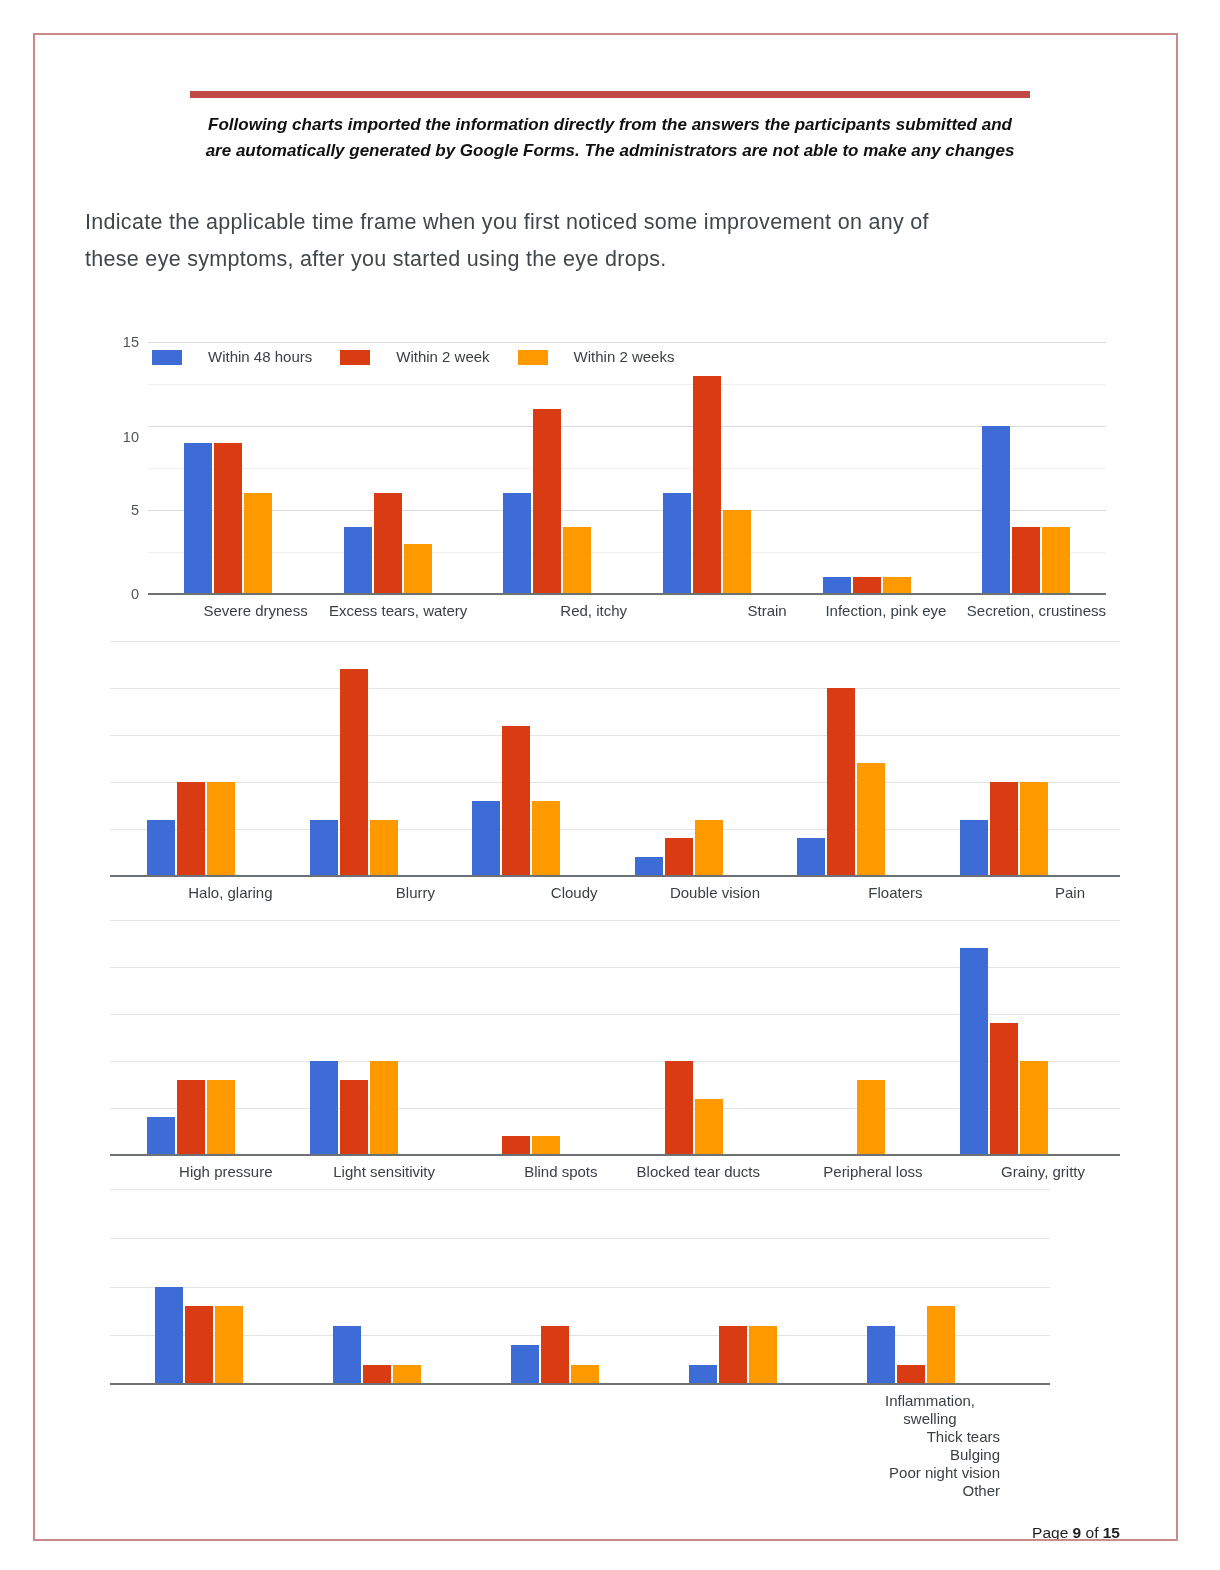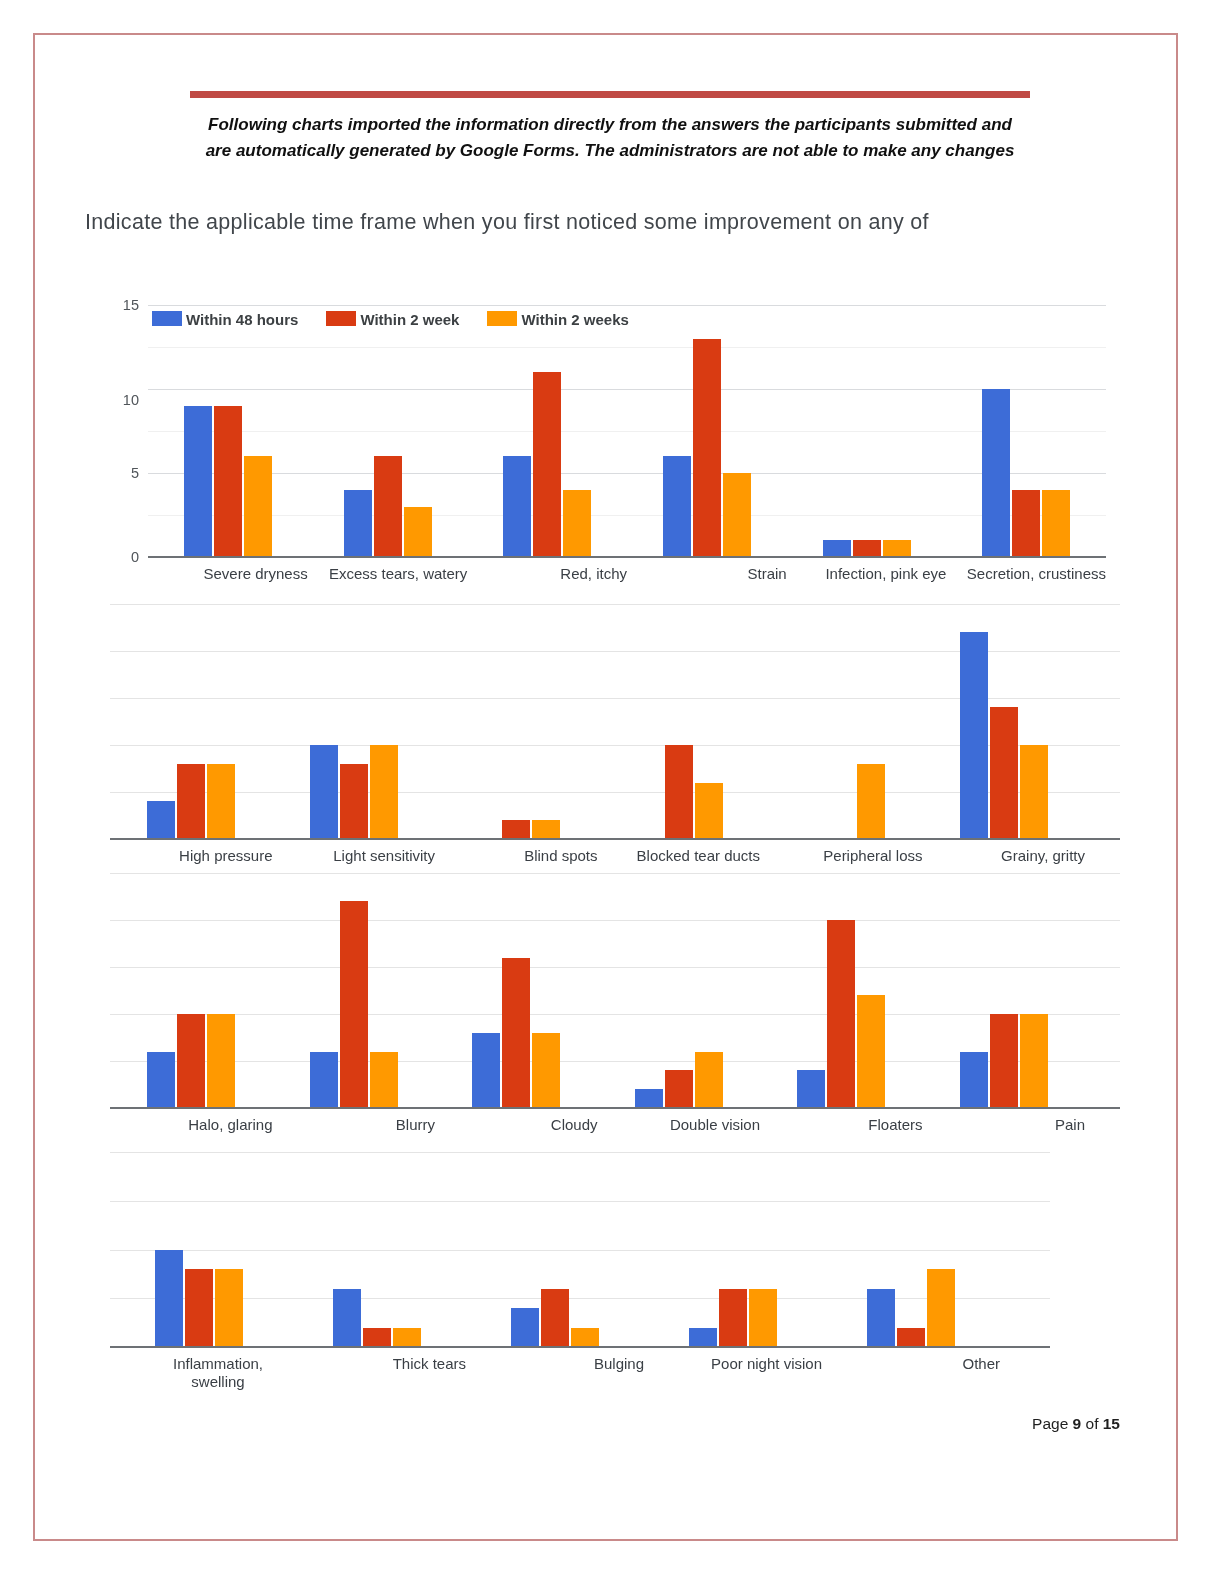--- a/index.html
+++ b/index.html
@@ -68,21 +68,21 @@
     font-size: 14.5px;
     color: #50555a;
     line-height: 16px;
   }
 
   .legend {
     position: absolute; top: 6px; left: 4px;
     display: flex; align-items: center; gap: 28px;
     z-index: 2;
   }
-  .legend-item { display: flex; align-items: flex-start; gap: 4px; font-weight: bold; }
+  .legend-item { display: flex; align-items: flex-end; gap: 26px; }
   .swatch { width: 30px; height: 15px; }
   .legend-label { font-size: 15px; color: #3c4043; }
 
   .groups {
     position: absolute; left: 0; bottom: 0; top: 0;
     display: flex; align-items: flex-end;
   }
   .group {
     flex: 1; height: 100%;
     display: flex; justify-content: center; align-items: flex-end;
@@ -117,20 +117,21 @@
 
 <div class="rule"></div>
 
 <div class="notice">
   <div>Following charts imported the information directly from the answers the participants submitted and</div>
   <div>are automatically generated by Google Forms. The administrators are not able to make any changes</div>
 </div>
 
 <div class="question">
   <div>Indicate the applicable time frame when you first noticed some improvement on any of</div>
+  <div>these eye symptoms, after you started using the eye drops.</div>
 </div>
 
 <div class="chart">
     <div class="chart-row row-0" style="margin-left: 38px; margin-bottom: 21px;">
       <div class="plot" style="width: 958px; height: 252px;">
         <div class="grid minor" style="bottom: 41px;"></div>
         <div class="grid major" style="bottom: 83px;"></div>
         <div class="grid minor" style="bottom: 125px;"></div>
         <div class="grid major" style="bottom: 167px;"></div>
         <div class="grid minor" style="bottom: 209px;"></div>
@@ -201,20 +202,82 @@
           <span>Strain</span>
         </div>
         <div class="cat">
           <span>Infection, pink eye</span>
         </div>
         <div class="cat">
           <span>Secretion, crustiness</span>
         </div>
       </div>
     </div>
+    <div class="chart-row row-1" style="margin-left: 0px; margin-bottom: 18px;">
+      <div class="plot" style="width: 1010px; height: 235px;">
+        <div class="grid" style="bottom: 46px;"></div>
+        <div class="grid" style="bottom: 93px;"></div>
+        <div class="grid" style="bottom: 140px;"></div>
+        <div class="grid" style="bottom: 187px;"></div>
+        <div class="grid" style="bottom: 234px;"></div>
+        <div class="groups" style="width: 975px;">
+          <div class="group">
+            <div class="bar" style="height: 56.4px; background: rgb(61, 108, 215);"></div>
+            <div class="bar" style="height: 94px; background: rgb(217, 59, 18);"></div>
+            <div class="bar" style="height: 94px; background: rgb(255, 153, 0);"></div>
+          </div>
+          <div class="group">
+            <div class="bar" style="height: 56.4px; background: rgb(61, 108, 215);"></div>
+            <div class="bar" style="height: 206.8px; background: rgb(217, 59, 18);"></div>
+            <div class="bar" style="height: 56.4px; background: rgb(255, 153, 0);"></div>
+          </div>
+          <div class="group">
+            <div class="bar" style="height: 75.2px; background: rgb(61, 108, 215);"></div>
+            <div class="bar" style="height: 150.4px; background: rgb(217, 59, 18);"></div>
+            <div class="bar" style="height: 75.2px; background: rgb(255, 153, 0);"></div>
+          </div>
+          <div class="group">
+            <div class="bar" style="height: 18.8px; background: rgb(61, 108, 215);"></div>
+            <div class="bar" style="height: 37.6px; background: rgb(217, 59, 18);"></div>
+            <div class="bar" style="height: 56.4px; background: rgb(255, 153, 0);"></div>
+          </div>
+          <div class="group">
+            <div class="bar" style="height: 37.6px; background: rgb(61, 108, 215);"></div>
+            <div class="bar" style="height: 188px; background: rgb(217, 59, 18);"></div>
+            <div class="bar" style="height: 112.8px; background: rgb(255, 153, 0);"></div>
+          </div>
+          <div class="group">
+            <div class="bar" style="height: 56.4px; background: rgb(61, 108, 215);"></div>
+            <div class="bar" style="height: 94px; background: rgb(217, 59, 18);"></div>
+            <div class="bar" style="height: 94px; background: rgb(255, 153, 0);"></div>
+          </div>
+        </div>
+        <div class="axis"></div>
+      </div>
+      <div class="cat-row" style="width: 975px;">
+        <div class="cat">
+          <span>Halo, glaring</span>
+        </div>
+        <div class="cat">
+          <span>Blurry</span>
+        </div>
+        <div class="cat">
+          <span>Cloudy</span>
+        </div>
+        <div class="cat">
+          <span>Double vision</span>
+        </div>
+        <div class="cat">
+          <span>Floaters</span>
+        </div>
+        <div class="cat">
+          <span>Pain</span>
+        </div>
+      </div>
+    </div>
     <div class="chart-row row-2" style="margin-left: 0px; margin-bottom: 8px;">
       <div class="plot" style="width: 1010px; height: 235px;">
         <div class="grid" style="bottom: 46px;"></div>
         <div class="grid" style="bottom: 93px;"></div>
         <div class="grid" style="bottom: 140px;"></div>
         <div class="grid" style="bottom: 187px;"></div>
         <div class="grid" style="bottom: 234px;"></div>
         <div class="groups" style="width: 975px;">
           <div class="group">
             <div class="bar" style="height: 37.6px; background: rgb(61, 108, 215);"></div>
@@ -263,82 +326,20 @@
           <span>Blocked tear ducts</span>
         </div>
         <div class="cat">
           <span>Peripheral loss</span>
         </div>
         <div class="cat">
           <span>Grainy, gritty</span>
         </div>
       </div>
     </div>
-    <div class="chart-row row-1" style="margin-left: 0px; margin-bottom: 18px;">
-      <div class="plot" style="width: 1010px; height: 235px;">
-        <div class="grid" style="bottom: 46px;"></div>
-        <div class="grid" style="bottom: 93px;"></div>
-        <div class="grid" style="bottom: 140px;"></div>
-        <div class="grid" style="bottom: 187px;"></div>
-        <div class="grid" style="bottom: 234px;"></div>
-        <div class="groups" style="width: 975px;">
-          <div class="group">
-            <div class="bar" style="height: 56.4px; background: rgb(61, 108, 215);"></div>
-            <div class="bar" style="height: 94px; background: rgb(217, 59, 18);"></div>
-            <div class="bar" style="height: 94px; background: rgb(255, 153, 0);"></div>
-          </div>
-          <div class="group">
-            <div class="bar" style="height: 56.4px; background: rgb(61, 108, 215);"></div>
-            <div class="bar" style="height: 206.8px; background: rgb(217, 59, 18);"></div>
-            <div class="bar" style="height: 56.4px; background: rgb(255, 153, 0);"></div>
-          </div>
-          <div class="group">
-            <div class="bar" style="height: 75.2px; background: rgb(61, 108, 215);"></div>
-            <div class="bar" style="height: 150.4px; background: rgb(217, 59, 18);"></div>
-            <div class="bar" style="height: 75.2px; background: rgb(255, 153, 0);"></div>
-          </div>
-          <div class="group">
-            <div class="bar" style="height: 18.8px; background: rgb(61, 108, 215);"></div>
-            <div class="bar" style="height: 37.6px; background: rgb(217, 59, 18);"></div>
-            <div class="bar" style="height: 56.4px; background: rgb(255, 153, 0);"></div>
-          </div>
-          <div class="group">
-            <div class="bar" style="height: 37.6px; background: rgb(61, 108, 215);"></div>
-            <div class="bar" style="height: 188px; background: rgb(217, 59, 18);"></div>
-            <div class="bar" style="height: 112.8px; background: rgb(255, 153, 0);"></div>
-          </div>
-          <div class="group">
-            <div class="bar" style="height: 56.4px; background: rgb(61, 108, 215);"></div>
-            <div class="bar" style="height: 94px; background: rgb(217, 59, 18);"></div>
-            <div class="bar" style="height: 94px; background: rgb(255, 153, 0);"></div>
-          </div>
-        </div>
-        <div class="axis"></div>
-      </div>
-      <div class="cat-row" style="width: 975px;">
-        <div class="cat">
-          <span>Halo, glaring</span>
-        </div>
-        <div class="cat">
-          <span>Blurry</span>
-        </div>
-        <div class="cat">
-          <span>Cloudy</span>
-        </div>
-        <div class="cat">
-          <span>Double vision</span>
-        </div>
-        <div class="cat">
-          <span>Floaters</span>
-        </div>
-        <div class="cat">
-          <span>Pain</span>
-        </div>
-      </div>
-    </div>
     <div class="chart-row row-3" style="margin-left: 0px; margin-bottom: 0px;">
       <div class="plot" style="width: 940px; height: 195px;">
         <div class="grid" style="bottom: 47.75px;"></div>
         <div class="grid" style="bottom: 96.5px;"></div>
         <div class="grid" style="bottom: 145.25px;"></div>
         <div class="grid" style="bottom: 194px;"></div>
         <div class="groups" style="width: 890px;">
           <div class="group">
             <div class="bar" style="height: 97.5px; background: rgb(61, 108, 215);"></div>
             <div class="bar" style="height: 78px; background: rgb(217, 59, 18);"></div>
@@ -360,21 +361,21 @@
             <div class="bar" style="height: 58.5px; background: rgb(255, 153, 0);"></div>
           </div>
           <div class="group">
             <div class="bar" style="height: 58.5px; background: rgb(61, 108, 215);"></div>
             <div class="bar" style="height: 19.5px; background: rgb(217, 59, 18);"></div>
             <div class="bar" style="height: 78px; background: rgb(255, 153, 0);"></div>
           </div>
         </div>
         <div class="axis"></div>
       </div>
-      <div class="cat-row" style="width: 890px;">
+      <div class="cat-row" style="width: 890px; flex-direction: column;">
         <div class="cat">
           <span>Inflammation, swelling</span>
         </div>
         <div class="cat">
           <span>Thick tears</span>
         </div>
         <div class="cat">
           <span>Bulging</span>
         </div>
         <div class="cat">

